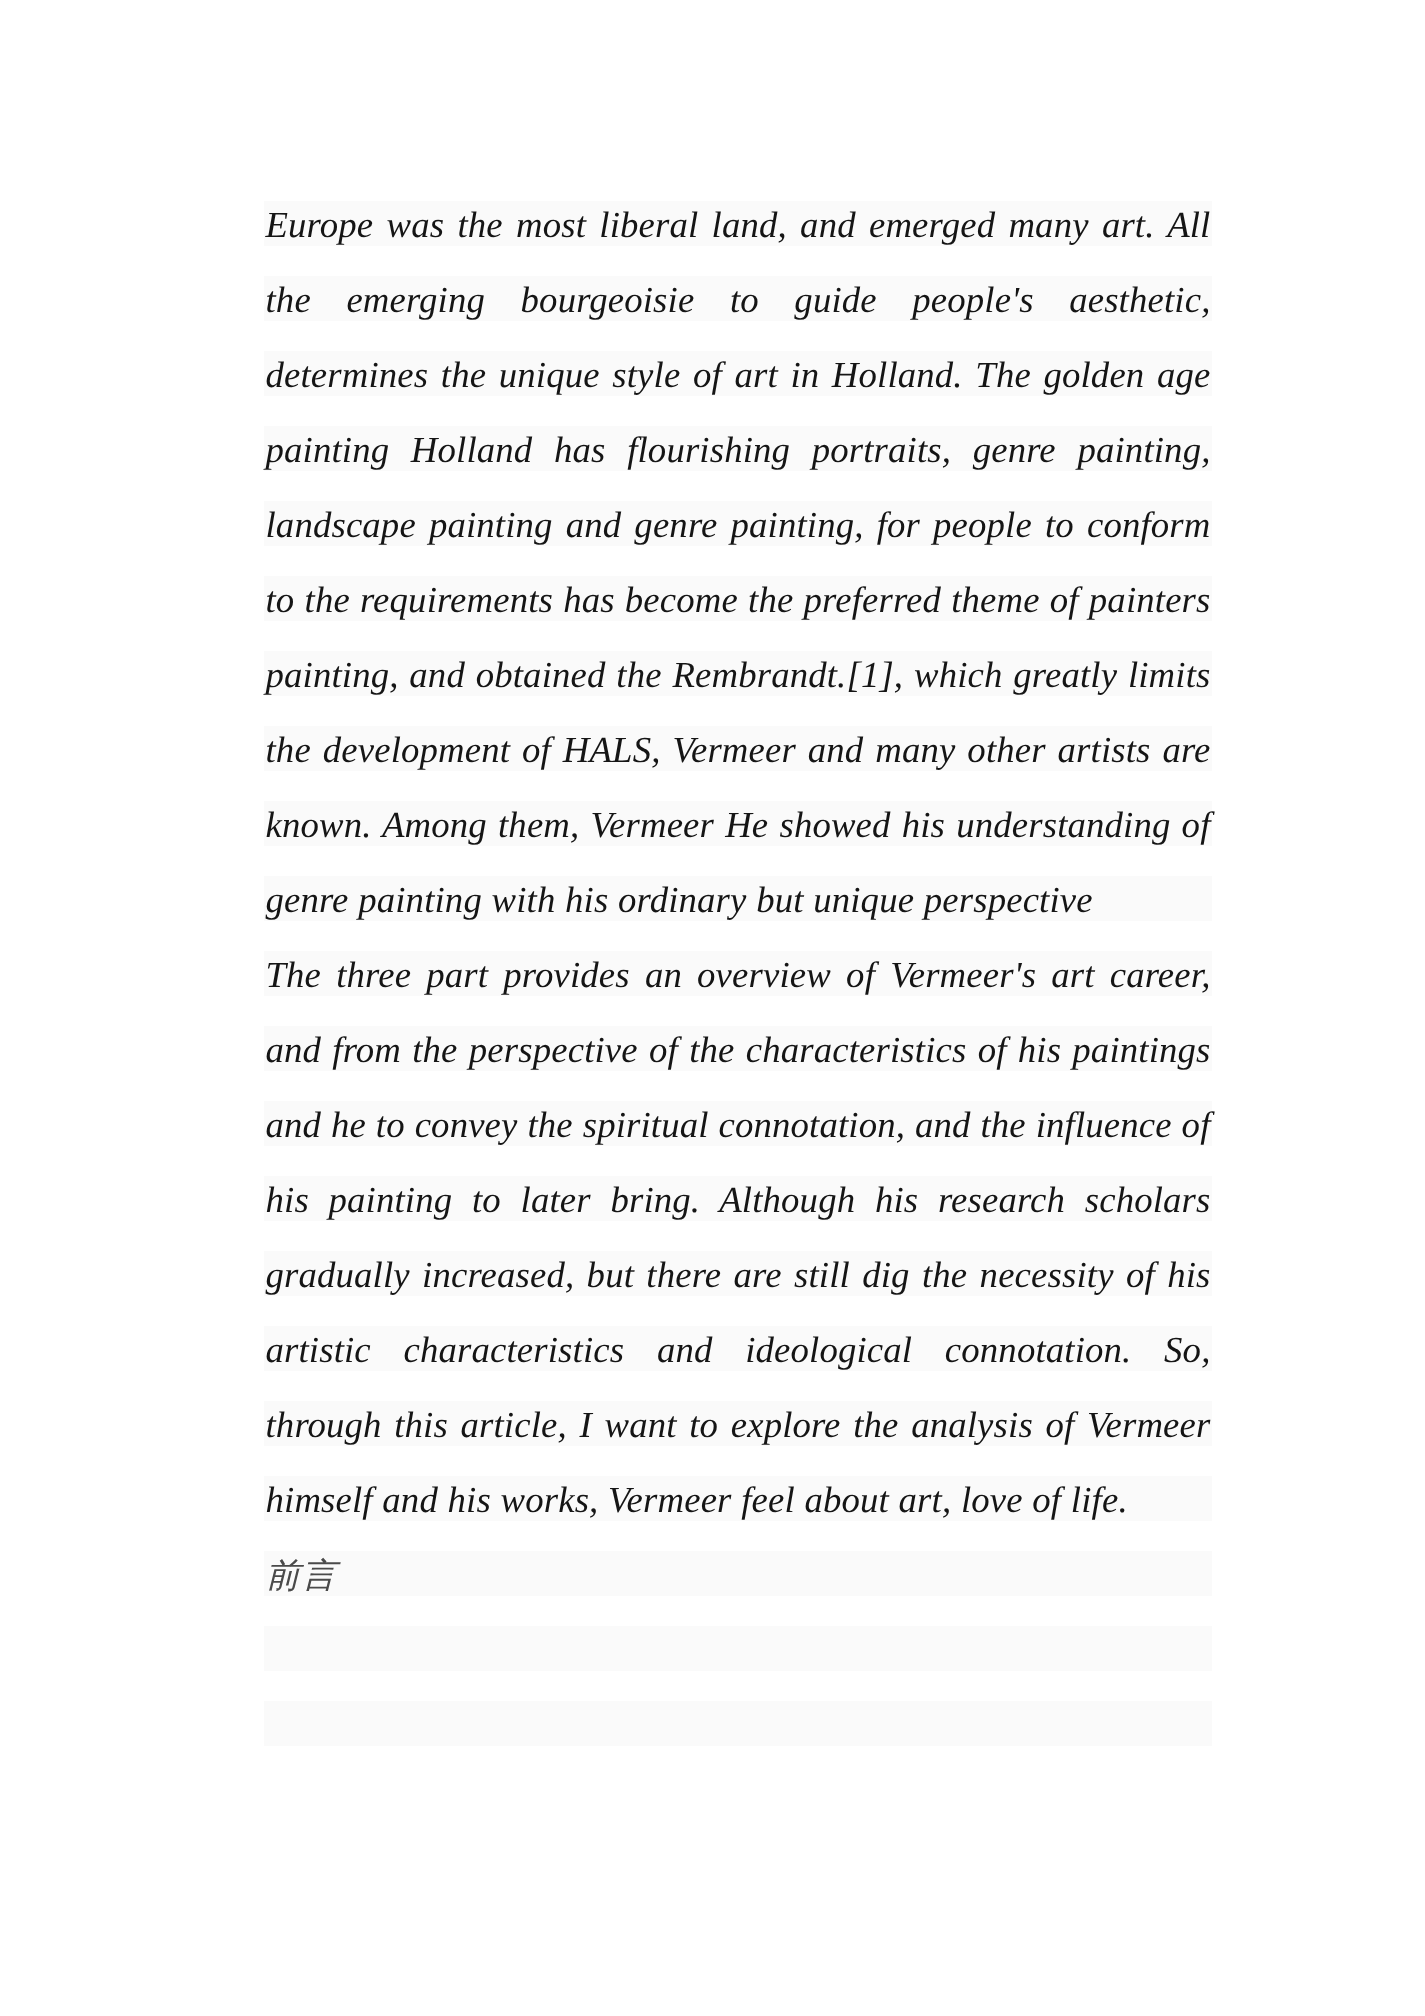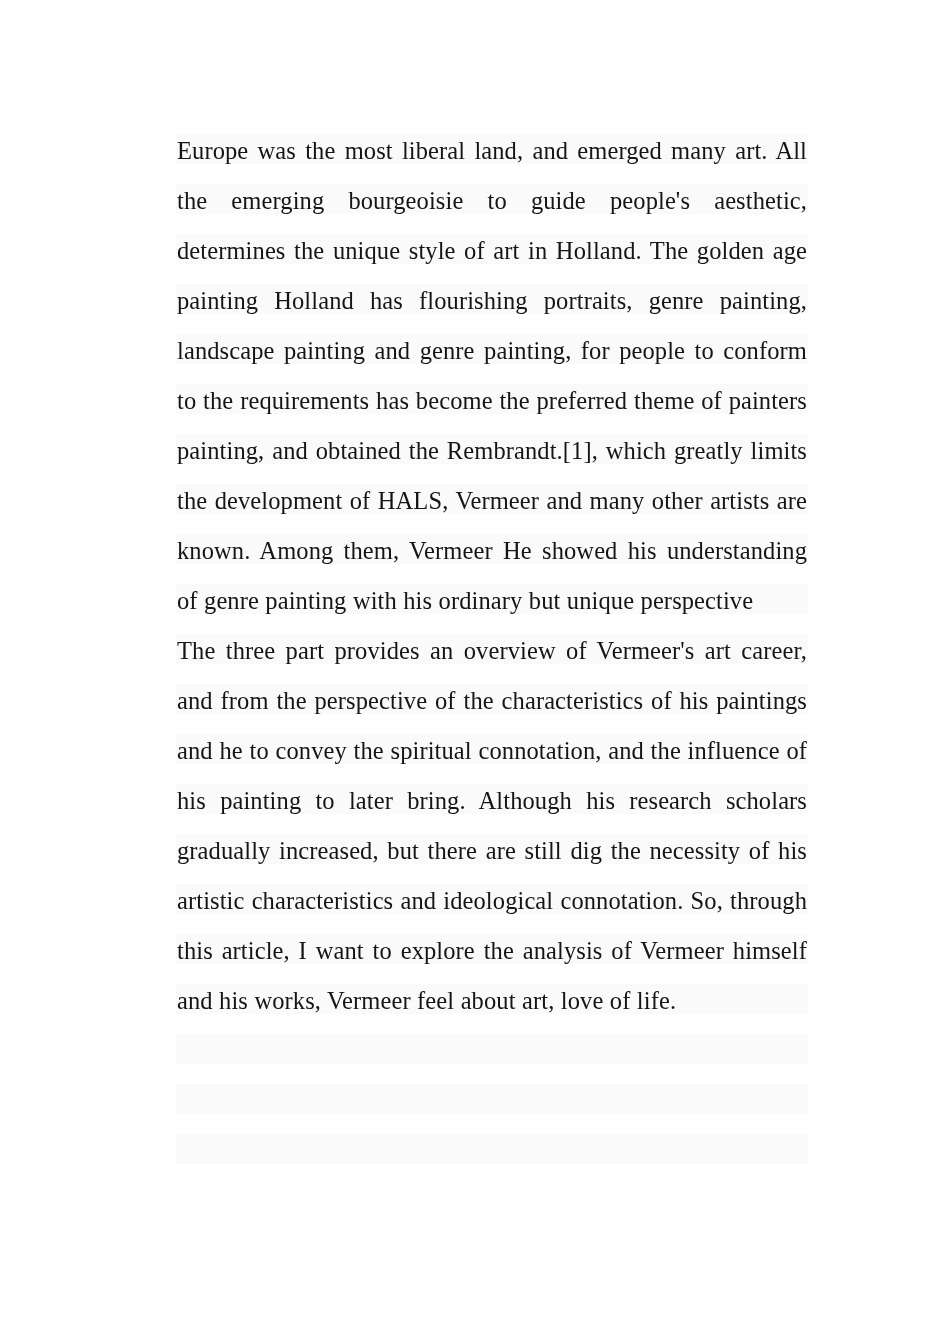--- a/index.html
+++ b/index.html
@@ -13,20 +13,21 @@
     font-family: "Liberation Serif", "DejaVu Serif", serif;
     overflow: hidden;
   }
 
   .page {
     position: relative;
     width: 950px;
     height: 1344px;
     background: #ffffff;
     box-sizing: border-box;
+    font-style: italic;
   }
 
   .text-column {
     position: absolute;
     left: 177px;
     top: 126px;
     width: 630px;
   }
 
   .para {
@@ -107,15 +108,16 @@
   <div class="scanband" style="top:1084px"></div>
   <div class="scanband" style="top:1134px"></div>
 
   <div class="text-column">
 
     <p class="para last-line-left">Europe was the most liberal land, and emerged many art. All the emerging bourgeoisie to guide people's aesthetic, determines the unique style of art in Holland. The golden age painting Holland has flourishing portraits, genre painting, landscape painting and genre painting, for people to conform to the requirements has become the preferred theme of painters painting, and obtained the Rembrandt.[1], which greatly limits the development of HALS, Vermeer and many other artists are known. Among them, Vermeer He showed his understanding of genre painting with his ordinary but unique perspective</p>
 
     <p class="para last-line-left">The three part provides an overview of Vermeer's art career, and from the perspective of the characteristics of his paintings and he to convey the spiritual connotation, and the influence of his painting to later bring. Although his research scholars gradually increased, but there are still dig the necessity of his artistic characteristics and ideological connotation. So, through this article, I want to explore the analysis of Vermeer himself and his works, Vermeer feel about art, love of life.</p>
 
 
+    <p class="cjk-heading">前言</p>
 
   </div>
 </div>
 
 </body></html>

